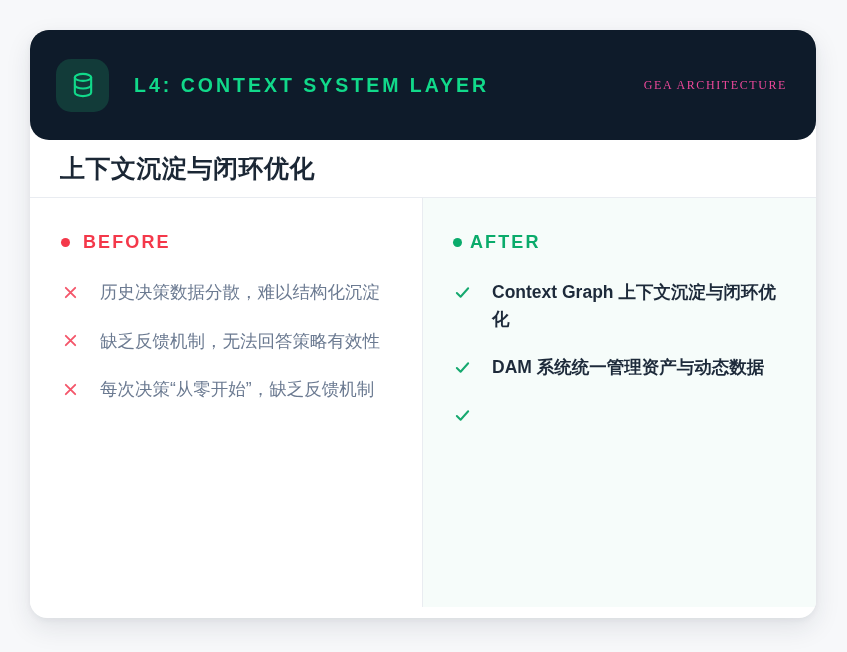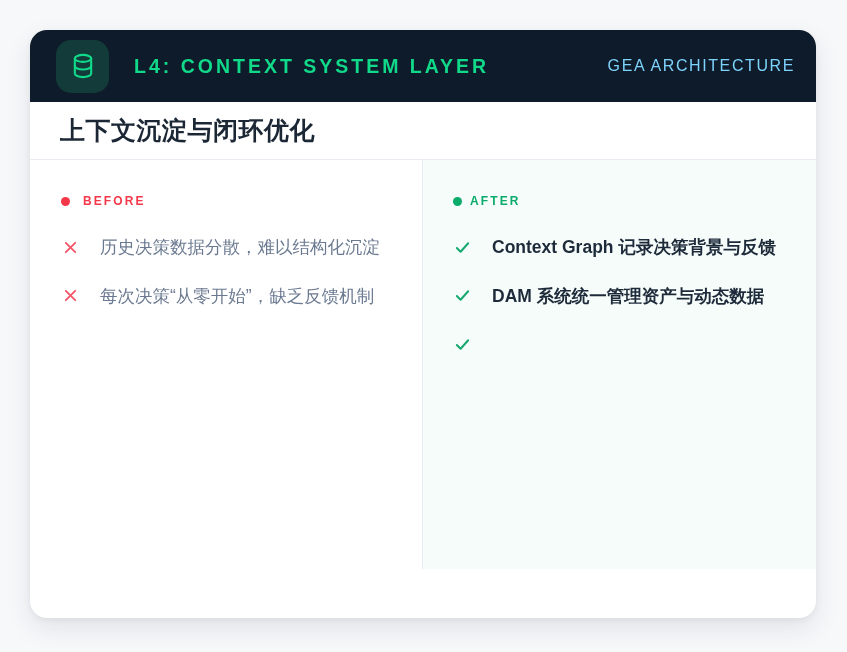--- a/index.html
+++ b/index.html
@@ -30,25 +30,26 @@
     height: 588px;
     background: #ffffff;
     border-radius: 17px;
     overflow: hidden;
     box-shadow: 0 10px 26px rgba(25, 40, 60, 0.10),
                 0 2px 6px rgba(25, 40, 60, 0.05);
   }
 
   
   .card-header {
-    height: 72px;
+    height: 110px;
     background: #0e1b2a;
     display: flex;
     align-items: center;
-    padding: 0 21px 0 26px;
+    padding: 0 29px 0 26px;
+    border-radius: 19px;
   }
 
   .header-left {
     display: flex;
     align-items: center;
     flex: 1 1 auto;
     min-width: 0;
   }
 
   .layer-badge {
@@ -67,23 +68,23 @@
   .header-title {
     margin-left: 25px;
     color: #11d98a;
     font-size: 19.5px;
     font-weight: bold;
     letter-spacing: 3.0px;
     white-space: nowrap;
   }
 
   .header-meta {
-    color: #7dd3fc;
-    font-family: Liberation Sans, sans-serif;
-    font-size: 16px;
+    color: #ec4899;
+    font-family: Liberation Serif, serif;
+    font-size: 12px;
     letter-spacing: 1.6px;
     white-space: nowrap;
     flex: 0 0 auto;
   }
 
   
   .card-title-row {
     height: 58px;
     background: #ffffff;
     display: flex;
@@ -132,21 +133,21 @@
     height: 9px;
     border-radius: 50%;
     flex: 0 0 auto;
   }
 
   .col-before .label-dot { background: #f4384a; }
   .col-after  .label-dot { background: #0aab6b; }
 
   .label-text {
     margin-left: 13px;
-    font-size: 12px;
+    font-size: 18px;
     font-weight: bold;
     letter-spacing: 2.1px;
   }
 
   .col-before .label-text { color: #f4384a; }
   .col-after  .label-text { color: #0aab6b; margin-left: 8px; }
 
   
   .item-list { list-style: none; }
 
@@ -222,38 +223,46 @@
               </svg>
             </span>
             <span class="item-text">历史决策数据分散，难以结构化沉淀</span>
           </li>
           <li class="item">
             <span class="item-icon">
               <svg width="15" height="15" viewBox="0 0 16 16" fill="none" stroke="#f4566a" stroke-width="2" stroke-linecap="round">
                 <path d="M3 3 L13 13 M13 3 L3 13"></path>
               </svg>
             </span>
+            <span class="item-text">缺乏反馈机制，无法回答策略有效性</span>
+          </li>
+          <li class="item">
+            <span class="item-icon">
+              <svg width="15" height="15" viewBox="0 0 16 16" fill="none" stroke="#f4566a" stroke-width="2" stroke-linecap="round">
+                <path d="M3 3 L13 13 M13 3 L3 13"></path>
+              </svg>
+            </span>
             <span class="item-text">每次决策“从零开始”，缺乏反馈机制</span>
           </li>
         </ul>
       </div>
 
       <div class="col col-after">
         <div class="col-label">
           <span class="label-dot"></span>
           <span class="label-text">AFTER</span>
         </div>
         <ul class="item-list">
           <li class="item">
             <span class="item-icon">
               <svg width="17" height="17" viewBox="0 0 18 18" fill="none" stroke="#16a96f" stroke-width="2.1" stroke-linecap="round" stroke-linejoin="round">
                 <path d="M3 9.5 L7 13.5 L15 4.5"></path>
               </svg>
             </span>
-            <span class="item-text">Context Graph 记录决策背景与反馈</span>
+            <span class="item-text">Context Graph 上下文沉淀与闭环优化</span>
           </li>
           <li class="item">
             <span class="item-icon">
               <svg width="17" height="17" viewBox="0 0 18 18" fill="none" stroke="#16a96f" stroke-width="2.1" stroke-linecap="round" stroke-linejoin="round">
                 <path d="M3 9.5 L7 13.5 L15 4.5"></path>
               </svg>
             </span>
             <span class="item-text">DAM 系统统一管理资产与动态数据</span>
           </li>
           <li class="item">

